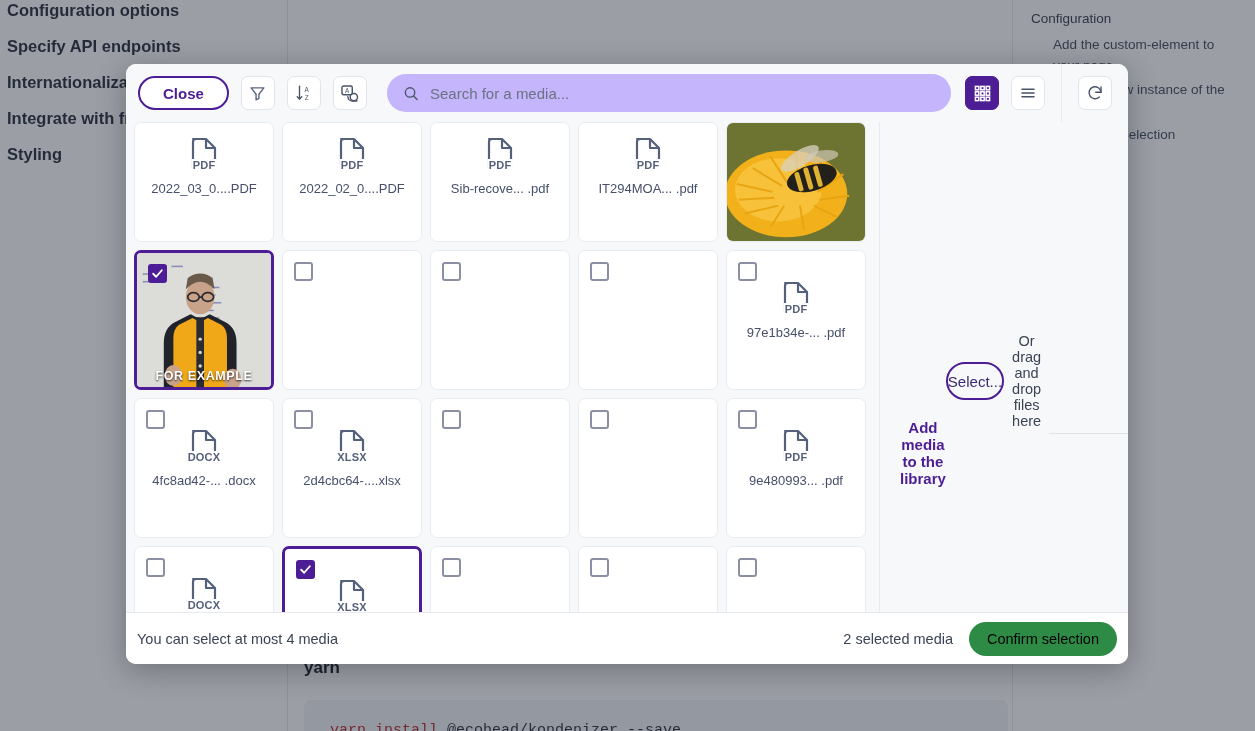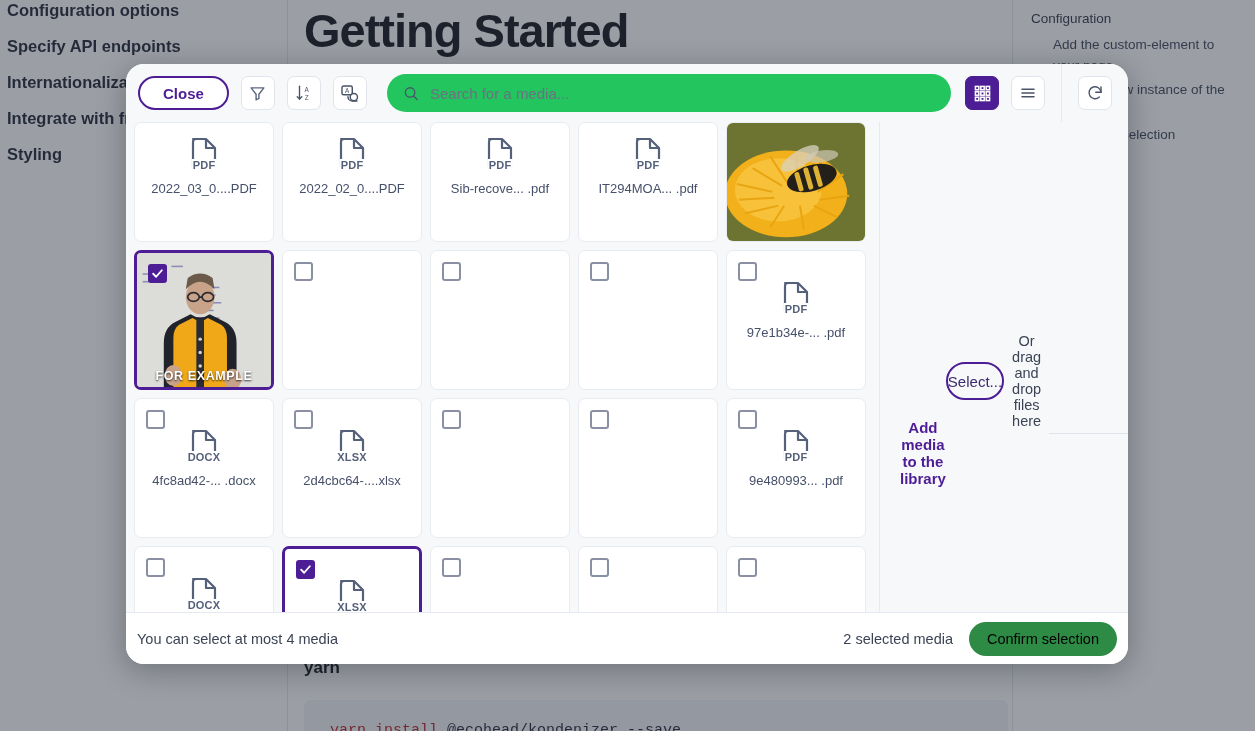--- a/index.html
+++ b/index.html
@@ -59,21 +59,21 @@
   #scrim {
     position: absolute; inset: 0; background: rgba(46,52,66,0.48);
     z-index: 5;
   }
 
   
   #modal {
     position: absolute; left: 126px; top: 64px;
     width: 1002px; height: 600px;
     background: #f7f8fa;
-    border-radius: 18px;
+    border-radius: 10px;
     box-shadow: 0 6px 30px rgba(10,12,20,0.30);
     z-index: 10;
     display: flex; flex-direction: column;
     overflow: hidden;
   }
 
   
   #toolbar {
     height: 58px; flex: 0 0 58px;
     display: flex; align-items: center; gap: 0;
@@ -89,21 +89,21 @@
   }
   .icon-btn {
     width: 34px; height: 34px; border-radius: 7px;
     border: 1px solid #e1e4ea; background: #ffffff;
     display: flex; align-items: center; justify-content: center;
     cursor: pointer; margin-left: 12px; flex: 0 0 34px;
   }
   .icon-btn.active { background: #4c1d95; border-color: #4c1d95; }
   #search-wrap {
     flex: 1; height: 38px; margin-left: 20px; margin-right: 14px;
-    background: #22c55e; border-radius: 19px;
+    background: #c4b5fd; border-radius: 19px;
     display: flex; align-items: center; padding: 0 16px;
   }
   #search-input {
     border: none; outline: none; background: transparent;
     font-size: 15px; color: #3a4354; width: 100%;
     margin-left: 11px; font-family: "Liberation Sans", sans-serif;
   }
   #search-input::placeholder { color: #6b7280; }
   #view-group { display: flex; align-items: center; }
   #view-group .icon-btn:first-child { margin-left: 0; }
@@ -235,21 +235,20 @@
     <div style="margin-top:-8px;">
       <div class="bg-nav-item">Configuration options</div>
       <div class="bg-nav-item">Specify API endpoints</div>
       <div class="bg-nav-item">Internationalization</div>
       <div class="bg-nav-item">Integrate with frameworks</div>
       <div class="bg-nav-item">Styling</div>
     </div>
   </div>
 
   <div id="bg-main">
-    <div id="bg-title">Getting Started</div>
     <div id="bg-yarn">yarn</div>
     <div id="bg-code">
       <span class="code-kw">yarn install</span><span class="code-txt"> @ecohead/kondenizer --save</span>
     </div>
   </div>
 
   <div id="bg-toc">
     <div class="toc-h">Configuration</div>
     <div class="toc-sub">Add the custom-element to your page</div>
     <div class="toc-sub">Create a new instance of the component</div>

